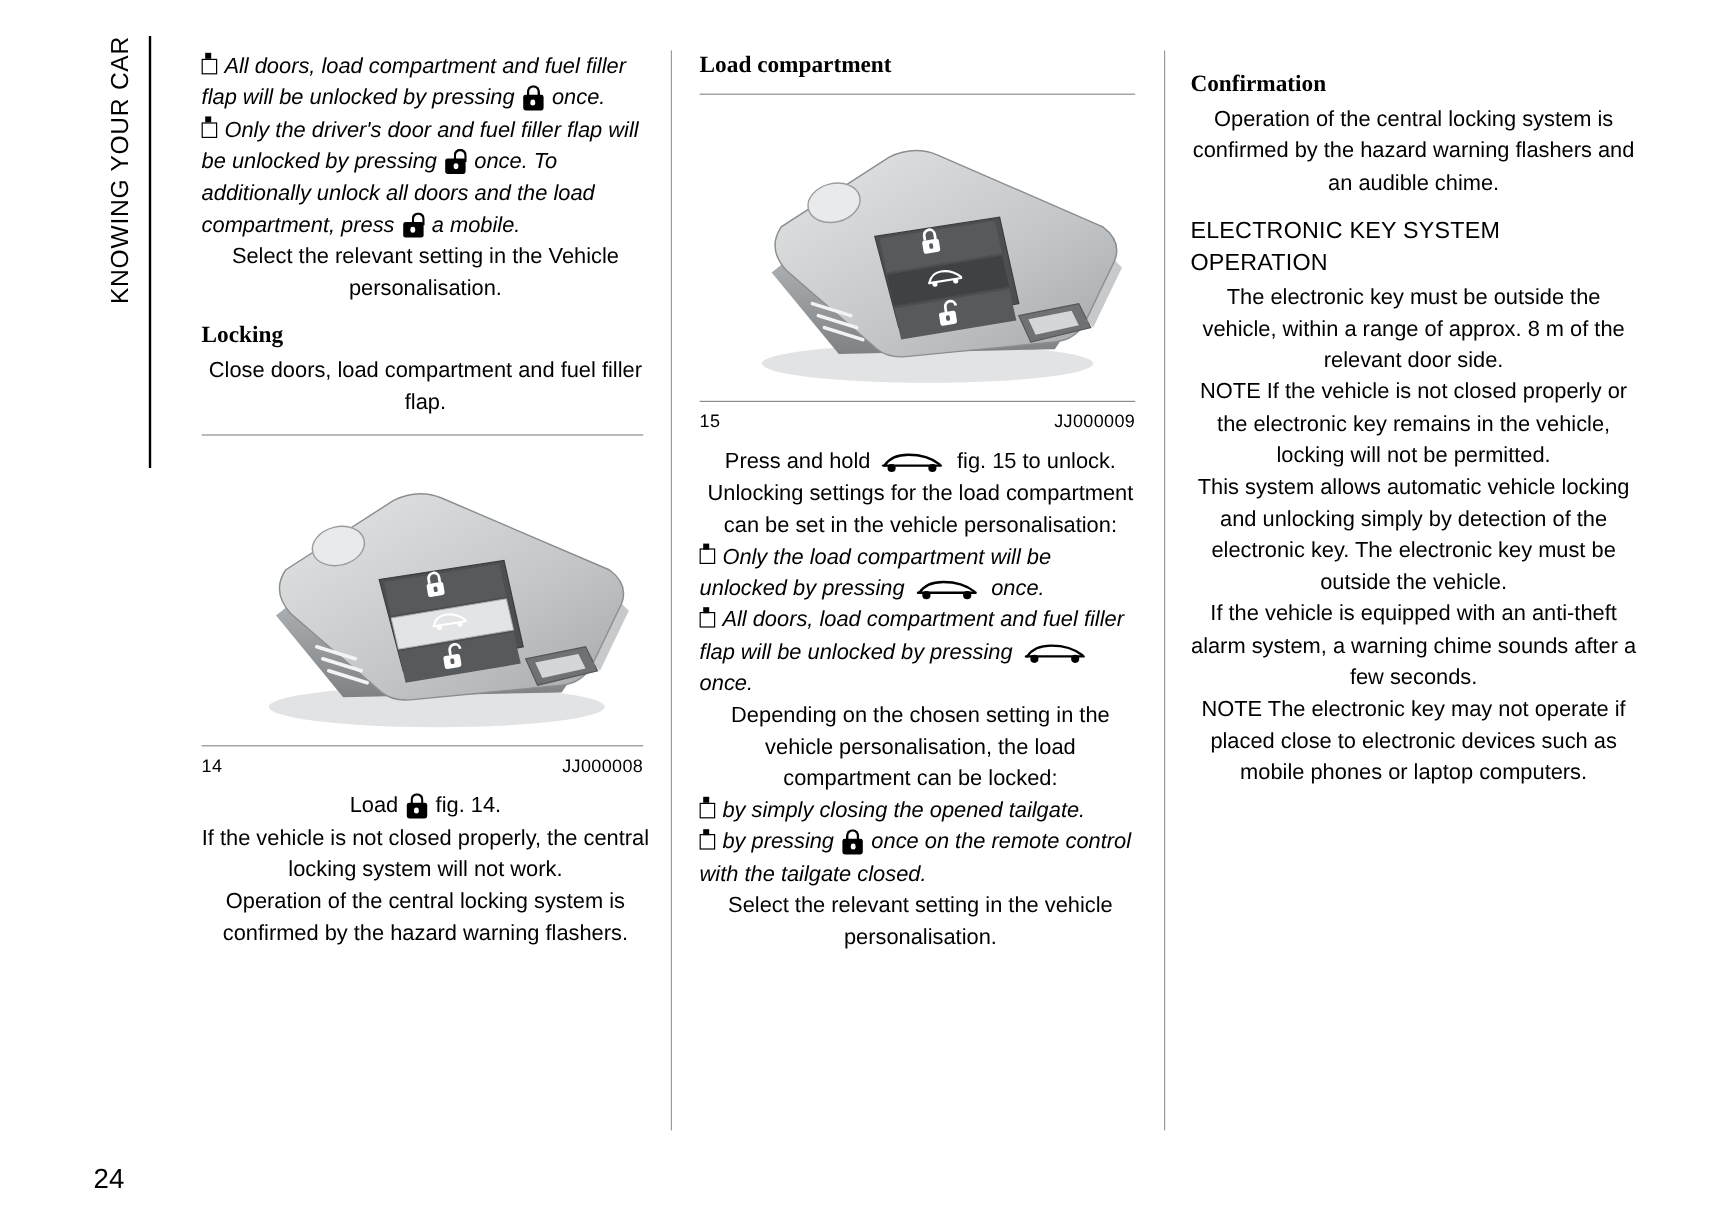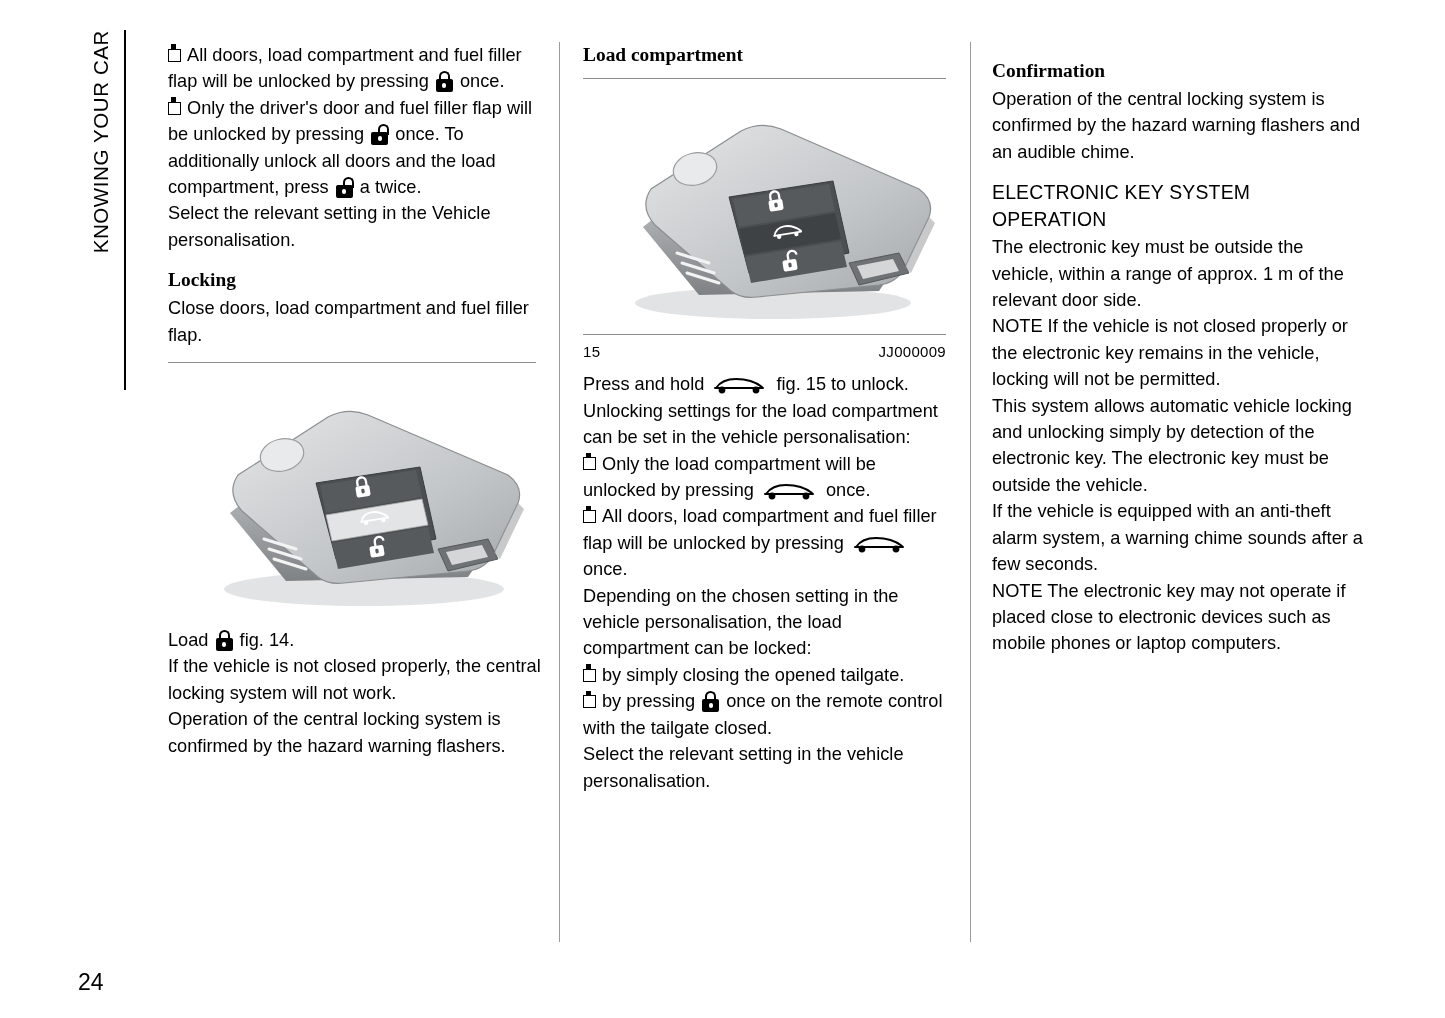--- a/index.html
+++ b/index.html
@@ -58,39 +58,40 @@
     position: absolute;
     top: 42px;
     width: 0;
     border-left: 1px solid #9a9a9a;
     height: 900px;
   }
   .div1 { left: 559px; }
   .div2 { left: 970px; }
 
   p { margin: 0 0 0 0; }
-  .para { margin-bottom: 0px; }
+  .para { margin-bottom: 0px; text-align: center; }
 
   h2.head {
     font-size: 19.4px;
     font-weight: bold;
     margin: 14px 0 2px 0;
     line-height: 26px;
     font-family: Liberation Serif, serif;
   }
   h2.head-caps {
     font-size: 19.4px;
     font-weight: normal;
     margin: 14px 0 2px 0;
     line-height: 26.5px;
     letter-spacing: 0.2px;
   }
 
   .bullet-row {
     display: block;
+    font-style: italic;
   }
   .sq {
     display: inline-block;
     width: 11px;
     height: 11px;
     border: 1.6px solid #000;
     position: relative;
     top: -1px;
     margin-right: 6px;
     vertical-align: middle;
@@ -203,21 +204,21 @@
       <span class="sq"></span><span>All doors, load compartment and fuel filler flap will be unlocked by pressing</span>
       <span class="ic lock-ic"><span class="shackle"></span><span class="body"></span><span class="kh"></span></span>
       <span>once.</span>
     </p>
 
     <p class="bullet-row tight">
       <span class="sq"></span><span>Only the driver's door and fuel filler flap will be unlocked by pressing</span>
       <span class="ic lock-ic lock-open"><span class="shackle"></span><span class="body"></span><span class="kh"></span></span>
       <span>once. To additionally unlock all doors and the load compartment, press</span>
       <span class="ic lock-ic lock-open"><span class="shackle"></span><span class="body"></span><span class="kh"></span></span>
-      <span>a twice.</span>
+      <span>a mobile.</span>
     </p>
 
     <p class="para tight">Select the relevant setting in the Vehicle personalisation.</p>
 
     <h2 class="head">Locking</h2>
 
     <p class="para tight">Close doors, load compartment and fuel filler flap.</p>
 
     <div class="figure">
       <div class="fig-rule"></div>
@@ -279,20 +280,24 @@
             <path d="M96 176 L128 186"></path>
             <path d="M101 186 L133 196"></path>
             <path d="M106 196 L138 206"></path>
           </g>
 
           <path d="M270 186 L320 176 L330 196 L280 208 Z" fill="#6f7274" stroke="#55585a" stroke-width="1"></path>
           <path d="M278 189 L314 182 L320 194 L284 202 Z" fill="#d4d6d7"></path>
 
           <path d="M326 190 L350 140 L356 146 L332 196 Z" fill="#9a9d9f" opacity="0.55"></path>
         </svg>
+      </div>
+      <div class="fig-caption">
+        <span>14</span>
+        <span>JJ000008</span>
       </div>
     </div>
 
     <p class="para tight txt-block">
       <span>Load</span>
       <span class="ic lock-ic"><span class="shackle"></span><span class="body"></span><span class="kh"></span></span>
       <span>fig. 14.</span>
     </p>
 
     <p class="para tight">If the vehicle is not closed properly, the central locking system will not work.</p>
@@ -412,21 +417,21 @@
     </p>
 
     <p class="para tight">Select the relevant setting in the vehicle personalisation.</p>
   </div>
 
   <div class="col col3">
     <h2 class="head" style="margin-top:16px">Confirmation</h2>
     <p class="para tight">Operation of the central locking system is confirmed by the hazard warning flashers and an audible chime.</p>
 
     <h2 class="head-caps">ELECTRONIC KEY SYSTEM OPERATION</h2>
-    <p class="para tight">The electronic key must be outside the vehicle, within a range of approx. 1 m of the relevant door side.</p>
+    <p class="para tight">The electronic key must be outside the vehicle, within a range of approx. 8 m of the relevant door side.</p>
     <p class="para tight">NOTE If the vehicle is not closed properly or the electronic key remains in the vehicle, locking will not be permitted.</p>
     <p class="para tight">This system allows automatic vehicle locking and unlocking simply by detection of the electronic key. The electronic key must be outside the vehicle.</p>
     <p class="para tight">If the vehicle is equipped with an anti-theft alarm system, a warning chime sounds after a few seconds.</p>
     <p class="para tight">NOTE The electronic key may not operate if placed close to electronic devices such as mobile phones or laptop computers.</p>
   </div>
 
   <div class="page-number">24</div>
 </div>
 
 </body></html>

